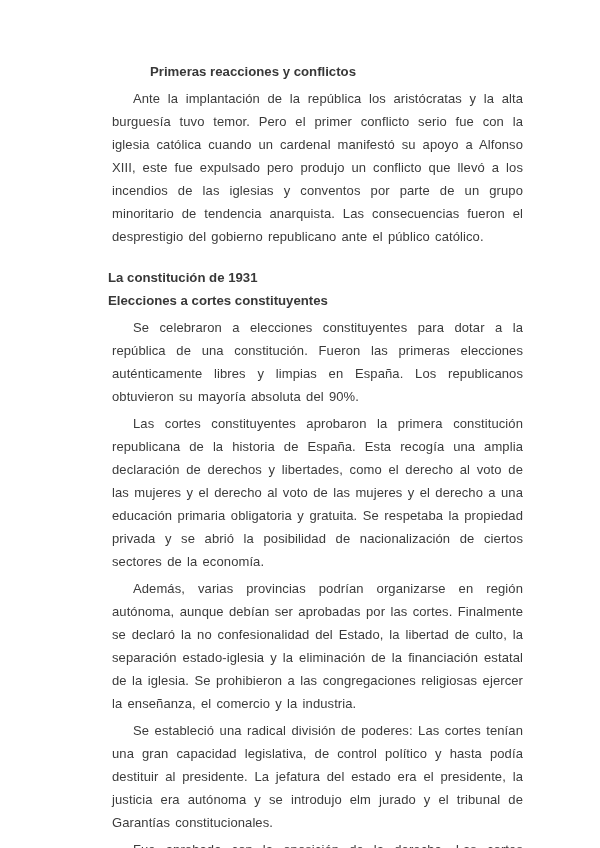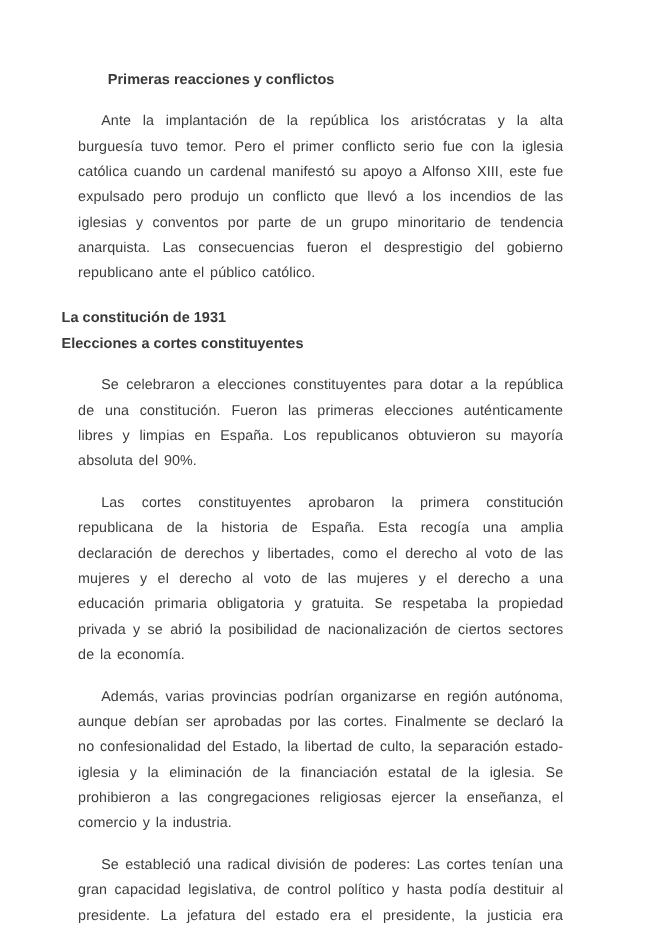--- a/index.html
+++ b/index.html
@@ -6,36 +6,36 @@
     margin: 0;
     padding: 0;
     background: #ffffff;
   }
   .page {
     position: relative;
     width: 600px;
     height: 848px;
     background: #ffffff;
     box-sizing: border-box;
-    padding: 60px 73px 0 56px;
+    padding: 60px 73px 0 108px;
     font-family: "Liberation Sans", "DejaVu Sans", sans-serif;
     font-size: 13px;
     line-height: 23px;
     color: #3b3b3b;
     overflow: hidden;
   }
   .heading {
     margin: 0;
     font-weight: 700;
     font-size: 13.2px;
     line-height: 23px;
     color: #383838;
   }
   .para {
-    margin: 15px;
+    margin: 4px;
     text-align: justify;
     text-indent: 21px;
     letter-spacing: 0.1px;
     word-spacing: 1.5px;
   }
   .indent {
     text-indent: 21px;
     padding-left: 21px;
   }
   .gap {

